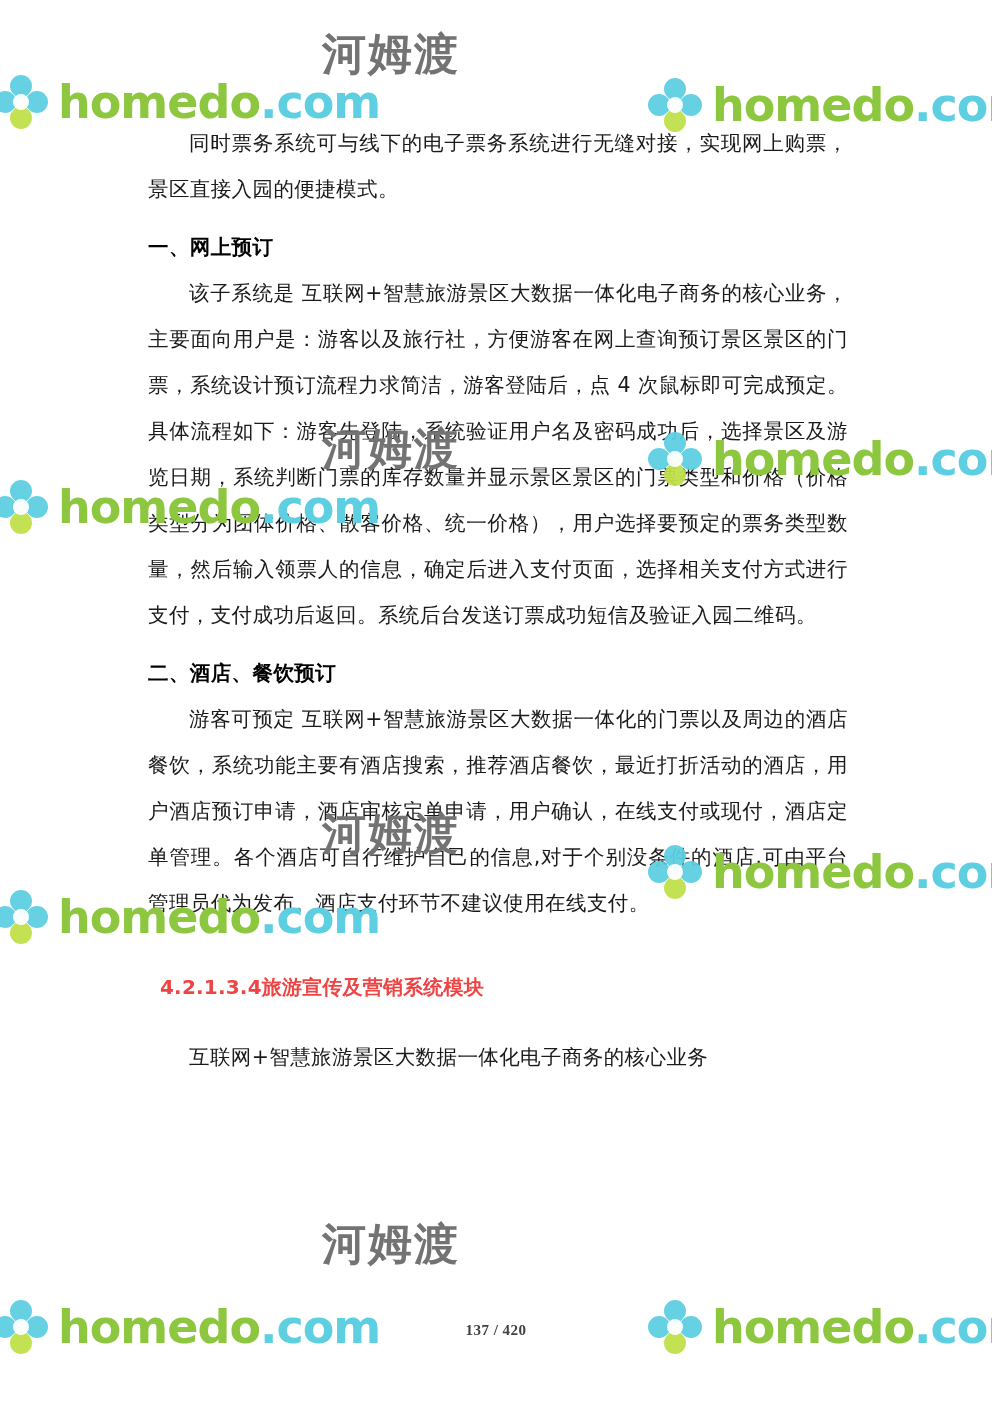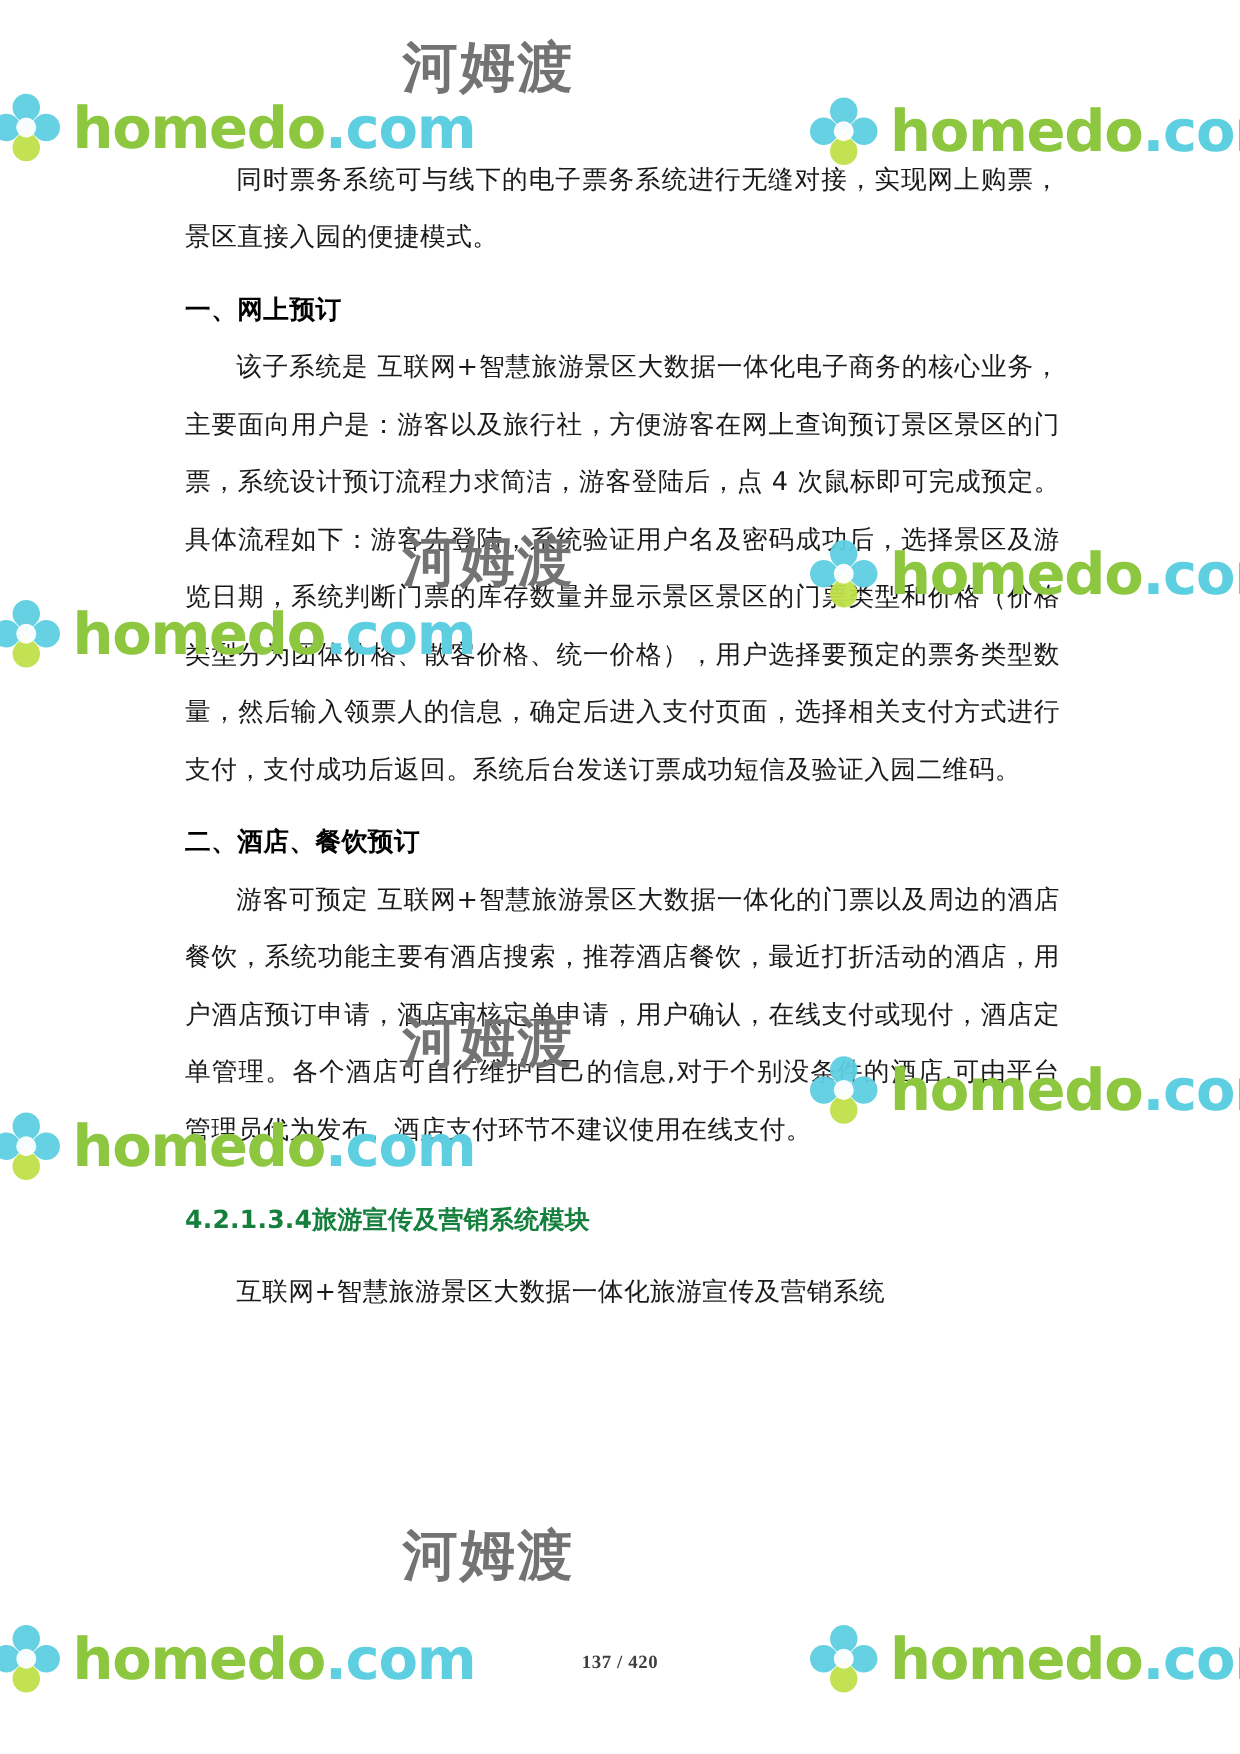--- a/index.html
+++ b/index.html
@@ -47,23 +47,23 @@
     font-weight: bold;
     color: #000000;
     letter-spacing: 0.4px;
     margin: 0;
   }
   .heading-num {
     font-family: "DejaVu Sans", sans-serif;
     font-size: 20px;
     line-height: 46px;
     font-weight: bold;
-    color: #15803d;
+    color: #ef4444;
     letter-spacing: 0.2px;
-    margin: 0;
+    margin: 12px;
   }
   .spacer-sm { height: 12px; }
   .spacer-md { height: 26px; }
 
   .footer {
     position: absolute;
     left: 0;
     right: 0;
     top: 1322px;
     text-align: center;
@@ -175,21 +175,21 @@
     <p class="heading">二、酒店、餐饮预订</p>
 
     <p class="para indent">游客可预定 互联网+智慧旅游景区大数据一体化的门票以及周边的酒店餐饮，系统功能主要有酒店搜索，推荐酒店餐饮，最近打折活动的酒店，用户酒店预订申请，酒店审核定单申请，用户确认，在线支付或现付，酒店定单管理。各个酒店可自行维护自己的信息,对于个别没条件的酒店,可由平台管理员代为发布。酒店支付环节不建议使用在线支付。</p>
 
     <div class="spacer-md"></div>
 
     <p class="heading-num">4.2.1.3.4旅游宣传及营销系统模块</p>
 
     <div class="spacer-sm"></div>
 
-    <p class="para indent">互联网+智慧旅游景区大数据一体化旅游宣传及营销系统</p>
+    <p class="para indent">互联网+智慧旅游景区大数据一体化电子商务的核心业务</p>
   </div>
 
   <div class="footer">137 / 420</div>
 
   <div class="wm wm-i">
     <span class="cn">河姆渡</span>
   </div>
 
   <div class="wm wm-a">
     <span class="flower">

